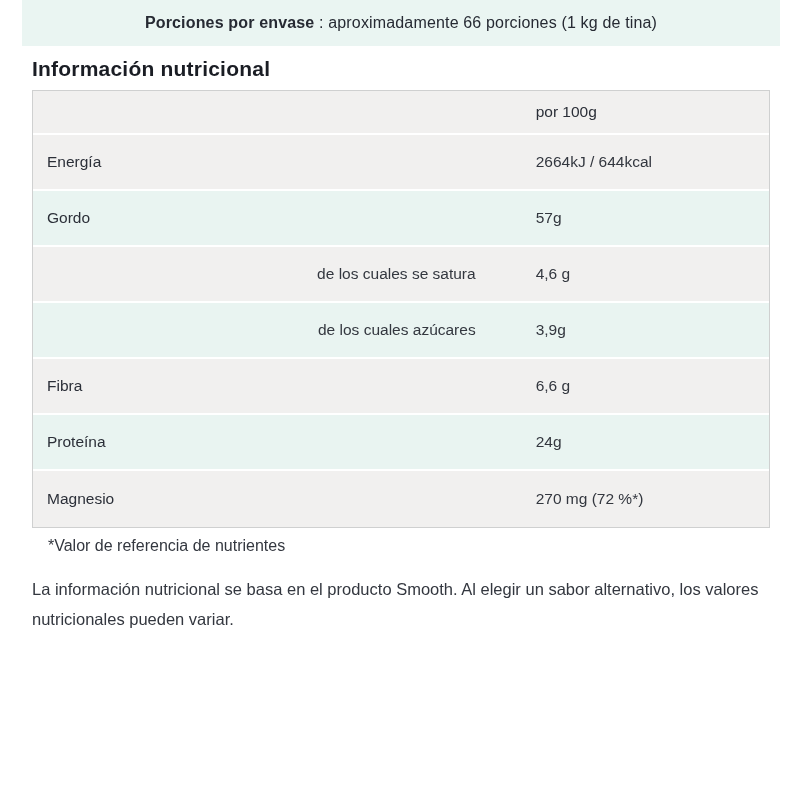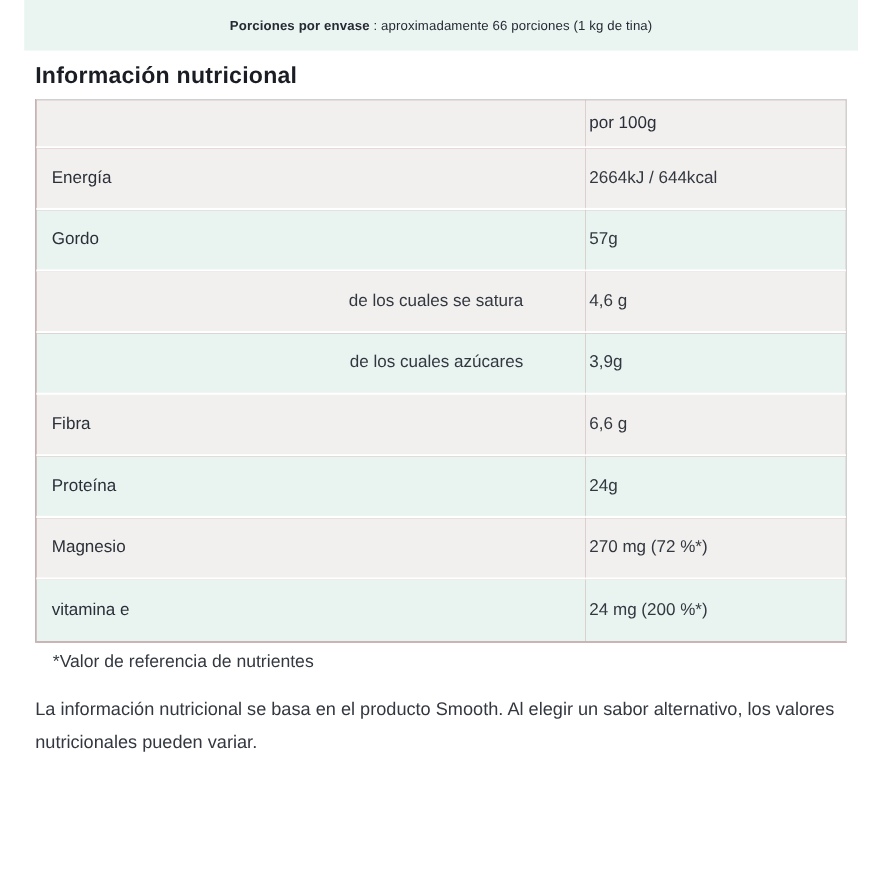--- a/index.html
+++ b/index.html
@@ -19,21 +19,21 @@
     overflow:hidden;
   }
   .banner{
     margin-left:22px;
     width:758px;
     height:46px;
     background:var(--mint);
     display:flex;
     align-items:center;
     justify-content:center;
-    font-size:12px;
+    font-size:16px;
     color:#262a33;
     letter-spacing:.01em;
   }
   .banner .b{ font-weight:700; }
   .page-title{
     margin:11px 0 9px 32px;
     font-size:21px;
     font-weight:700;
     color:var(--text-dark);
     letter-spacing:.01em;
@@ -144,22 +144,18 @@
     <td class="label-cell">Proteína</td>
     <td class="value-cell">24g</td>
   </tr>
 
 
   <tr>
     <td class="label-cell">Magnesio</td>
     <td class="value-cell">270 mg (72 %*)</td>
   </tr>
 
-  <tr>
-    <td class="label-cell">vitamina e</td>
-    <td class="value-cell">24 mg (200 %*)</td>
-  </tr>
 </tbody>
   </table>
 </div>
 
 <p class="footnote">*Valor de referencia de nutrientes</p>
 <p class="disclaimer">La información nutricional se basa en el producto Smooth. Al elegir un sabor alternativo, los valores nutricionales pueden variar.</p>
 
 </body></html>

